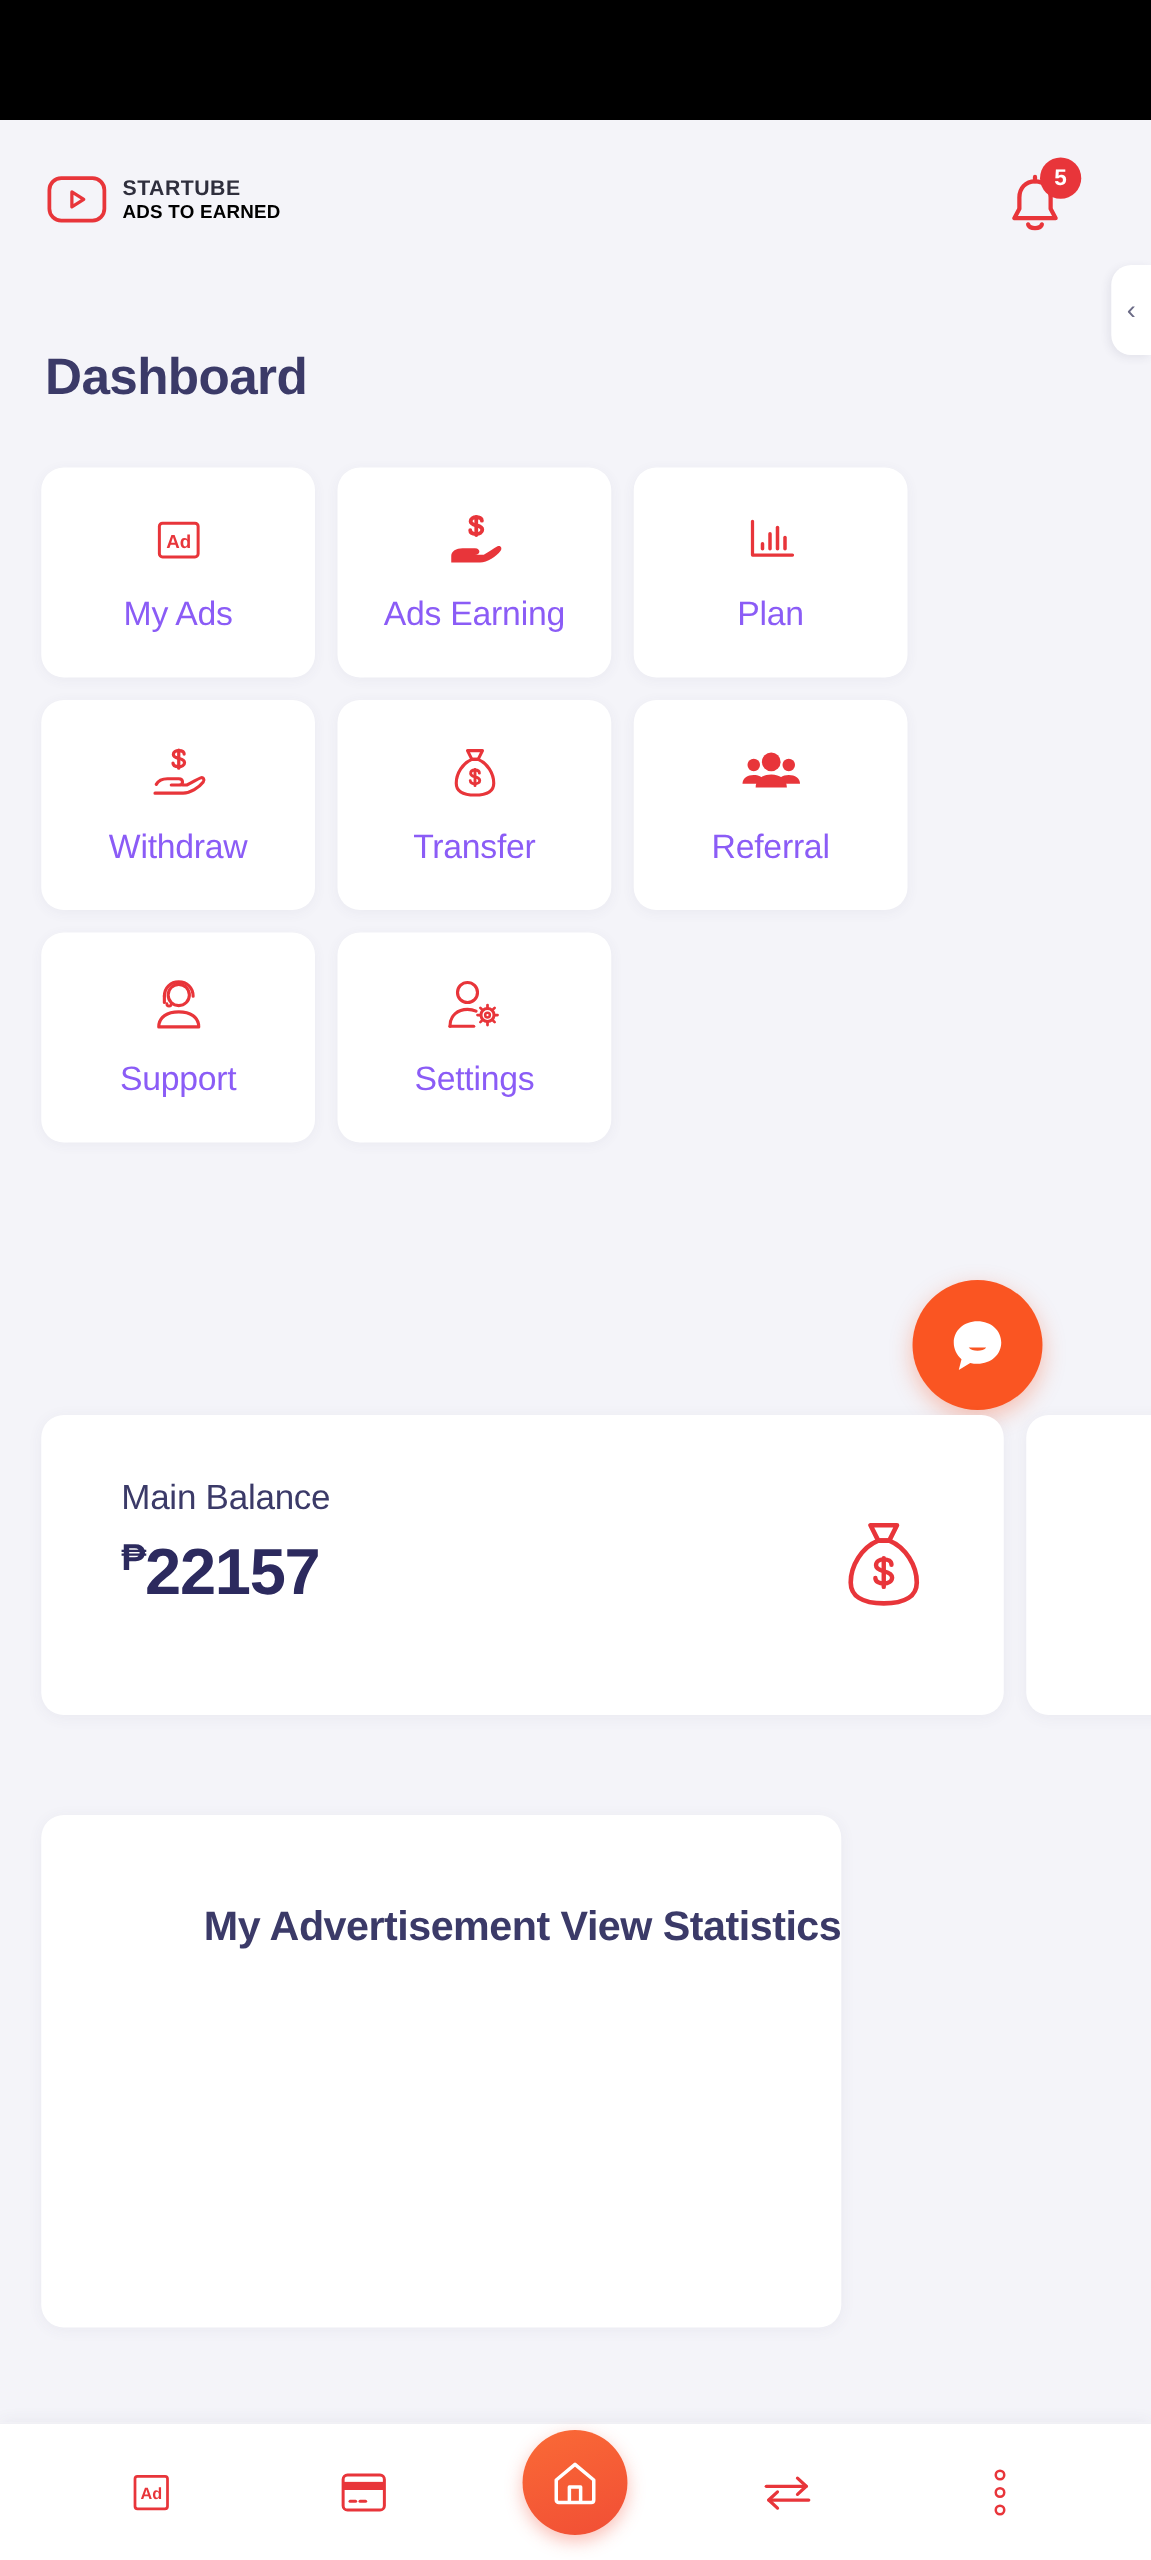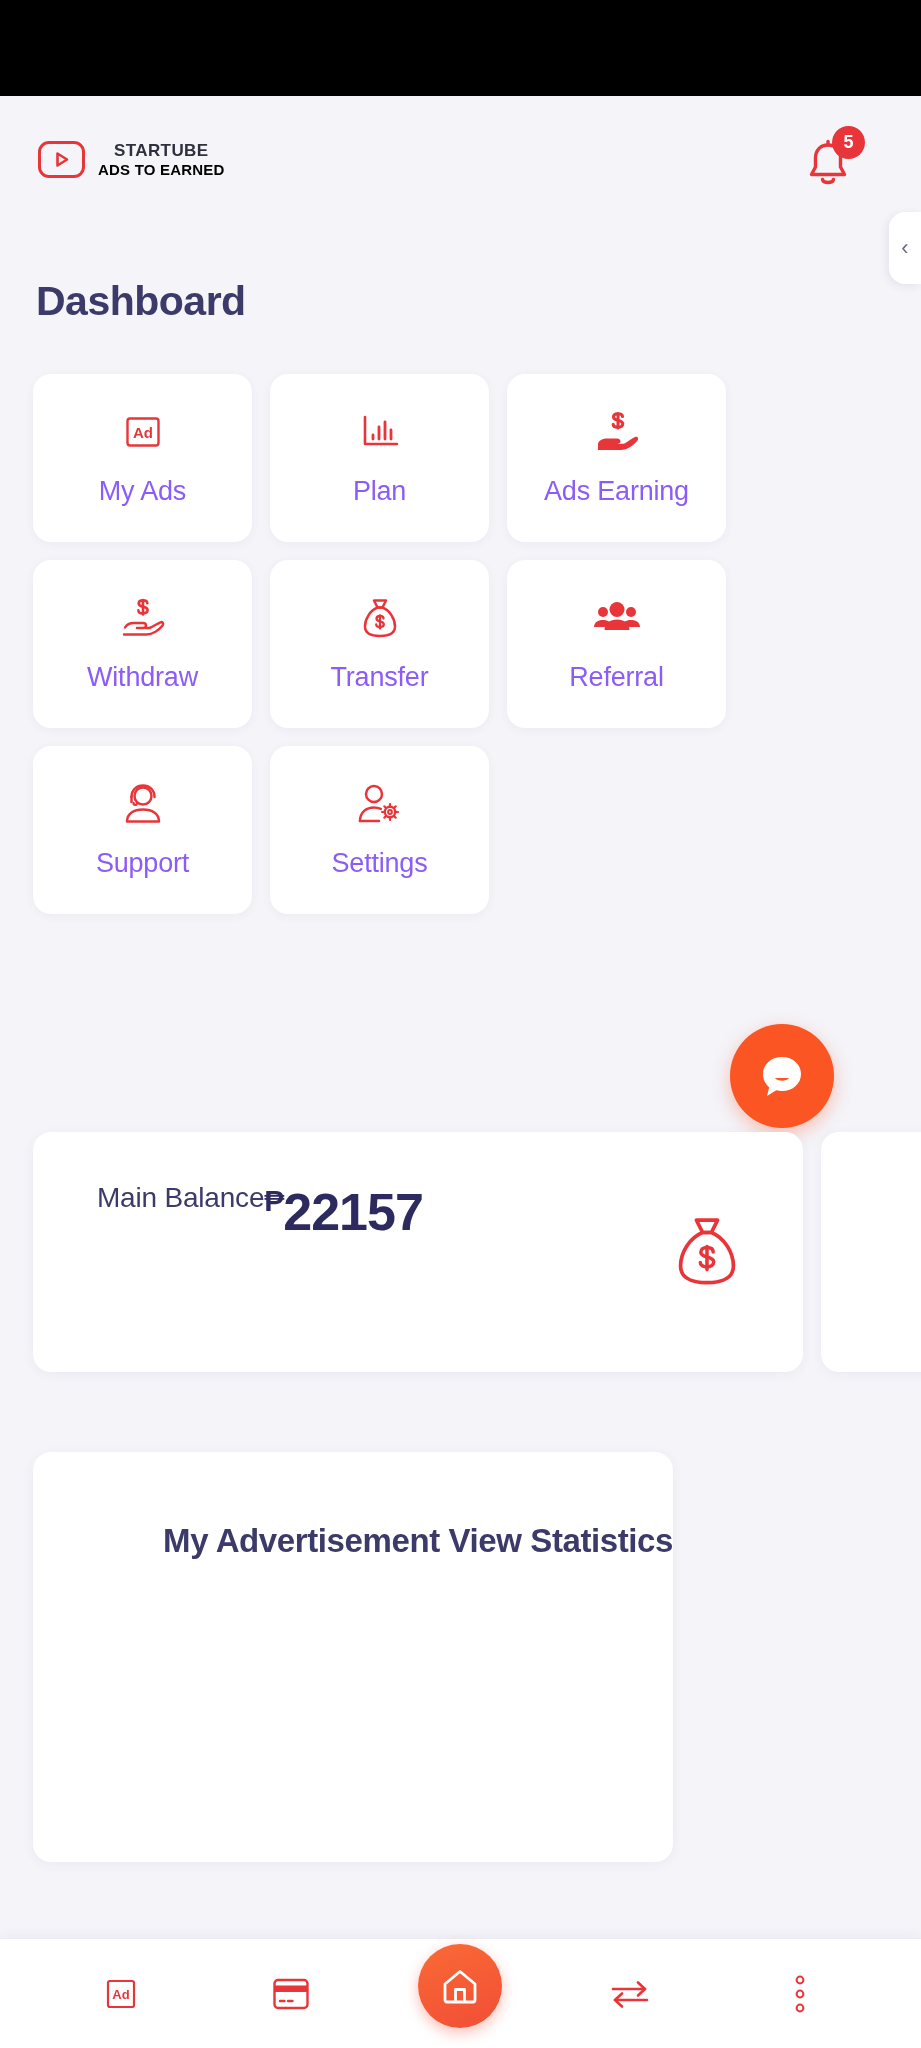--- a/index.html
+++ b/index.html
@@ -32,21 +32,20 @@
   
   .app-header {
     position: absolute;
     top: 96px; left: 0;
     width: 909px;
     height: 128px;
     display: flex;
     align-items: center;
     justify-content: space-between;
     padding: 0 46px 0 38px;
-    text-align: center;
   }
 
   .brand { display: flex; align-items: center; gap: 13px; }
 
   .brand-mark {
     width: 47px; height: 37px;
     border: 3px solid #e8353a;
     border-radius: 11px;
     display: flex; align-items: center; justify-content: center;
     flex: none;
@@ -173,21 +172,21 @@
     background: #ffffff;
     border-radius: 18px;
     box-shadow: 0 2px 12px rgba(70,70,110,0.06);
     padding: 50px 52px 0 64px;
     position: relative;
     display: flex;
     align-items: flex-start;
     justify-content: space-between;
   }
   .balance-card.peek { width: 300px; }
-  .balance-text { display: flex; }
+  .balance-text { display: flex; flex-direction: column; gap: 14px; }
   .balance-label {
     font-size: 28px;
     color: #3b3a68;
     letter-spacing: -0.2px;
   }
   .balance-amount {
     font-size: 52px;
     font-weight: bold;
     color: #2c2a5e;
     letter-spacing: -1px;
@@ -298,40 +297,40 @@
         <svg width="38" height="38" viewBox="0 0 38 38">
           <rect x="3.5" y="5.5" width="31" height="27" rx="2.5" fill="none" stroke="#e8353a" stroke-width="2.4"></rect>
           <text x="19" y="25" font-family="Liberation Sans, sans-serif" font-size="15" font-weight="bold" fill="#e8353a" text-anchor="middle">Ad</text>
         </svg>
       </div>
       <div class="tile-label">My Ads</div>
     </div>
 
     <div class="tile">
       <div class="tile-icon">
+        <svg width="46" height="42" viewBox="0 0 46 42">
+          <path d="M24 2.5 L24 17" stroke="#e8353a" stroke-width="3" stroke-linecap="round"></path>
+          <path d="M28.5 5.5 C28.5 3.5 26.5 2.8 24 2.8 C21.5 2.8 19.5 4 19.5 6 C19.5 8.2 22 8.8 24 9.3 C26 9.8 28.8 10.3 28.8 12.8 C28.8 15 26.5 16.2 24 16.2 C21.5 16.2 19.2 15.3 19.2 13.2" fill="none" stroke="#e8353a" stroke-width="3.1" stroke-linecap="round"></path>
+          <path d="M4 33.5 C4 30 8 27.5 13 27.5 L23 27.5 C25.5 27.5 26.5 29 26.5 30.2 C26.5 31.5 25.5 32.8 23 32.8 L16 32.8 L16 32.8 L30 32.8 C34 30.5 38 27.5 41 26 C43.5 24.8 45 27.5 43.5 29.5 C40 34 33 39 27 39 L4 39 Z" fill="#e8353a"></path>
+        </svg>
+      </div>
+      <div class="tile-label">Ads Earning</div>
+    </div>
+
+    <div class="tile">
+      <div class="tile-icon">
         <svg width="40" height="36" viewBox="0 0 40 36">
           <path d="M5 3 L5 30 L37 30" fill="none" stroke="#e8353a" stroke-width="2.6" stroke-linecap="round" stroke-linejoin="round"></path>
           <path d="M13 21 L13 25" stroke="#e8353a" stroke-width="2.8" stroke-linecap="round"></path>
           <path d="M19 13 L19 25" stroke="#e8353a" stroke-width="2.8" stroke-linecap="round"></path>
           <path d="M25 8 L25 25" stroke="#e8353a" stroke-width="2.8" stroke-linecap="round"></path>
           <path d="M31 16 L31 25" stroke="#e8353a" stroke-width="2.8" stroke-linecap="round"></path>
         </svg>
       </div>
       <div class="tile-label">Plan</div>
-    </div>
-
-    <div class="tile">
-      <div class="tile-icon">
-        <svg width="46" height="42" viewBox="0 0 46 42">
-          <path d="M24 2.5 L24 17" stroke="#e8353a" stroke-width="3" stroke-linecap="round"></path>
-          <path d="M28.5 5.5 C28.5 3.5 26.5 2.8 24 2.8 C21.5 2.8 19.5 4 19.5 6 C19.5 8.2 22 8.8 24 9.3 C26 9.8 28.8 10.3 28.8 12.8 C28.8 15 26.5 16.2 24 16.2 C21.5 16.2 19.2 15.3 19.2 13.2" fill="none" stroke="#e8353a" stroke-width="3.1" stroke-linecap="round"></path>
-          <path d="M4 33.5 C4 30 8 27.5 13 27.5 L23 27.5 C25.5 27.5 26.5 29 26.5 30.2 C26.5 31.5 25.5 32.8 23 32.8 L16 32.8 L16 32.8 L30 32.8 C34 30.5 38 27.5 41 26 C43.5 24.8 45 27.5 43.5 29.5 C40 34 33 39 27 39 L4 39 Z" fill="#e8353a"></path>
-        </svg>
-      </div>
-      <div class="tile-label">Ads Earning</div>
     </div>
 
     <div class="tile">
       <div class="tile-icon">
         <svg width="48" height="42" viewBox="0 0 48 42">
           <path d="M24 3 L24 17.5" stroke="#e8353a" stroke-width="2.6" stroke-linecap="round"></path>
           <path d="M28.3 6.2 C28.3 4.2 26.4 3.4 24 3.4 C21.6 3.4 19.7 4.6 19.7 6.5 C19.7 8.6 22.1 9.2 24 9.7 C25.9 10.2 28.6 10.7 28.6 13.1 C28.6 15.2 26.4 16.3 24 16.3 C21.6 16.3 19.4 15.4 19.4 13.4" fill="none" stroke="#e8353a" stroke-width="2.6" stroke-linecap="round"></path>
           <path d="M6 30.5 C7.5 27.8 11 26 15 26 L24 26 C26 26 27 27.2 27 28.5 C27 29.8 26 31 24 31 L18 31" fill="none" stroke="#e8353a" stroke-width="2.5" stroke-linecap="round" stroke-linejoin="round"></path>
           <path d="M27 31 L30.5 31 C35 29 38.5 26.5 41.5 25.3 C43.5 24.5 45 26.8 43.6 28.6 C40 33.2 33.5 37.5 27.5 37.5 L5 37.5" fill="none" stroke="#e8353a" stroke-width="2.5" stroke-linecap="round" stroke-linejoin="round"></path>
         </svg>

